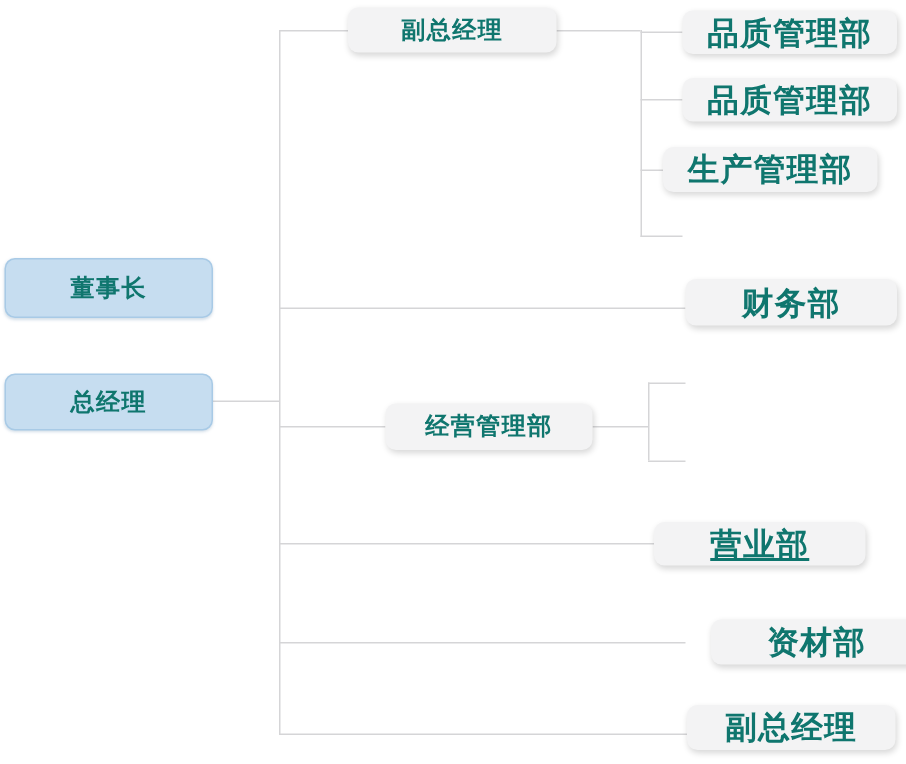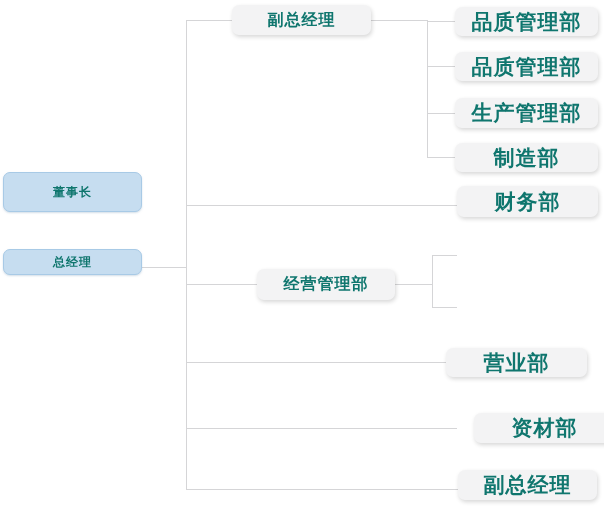--- a/index.html
+++ b/index.html
@@ -25,21 +25,21 @@
     font-weight: 700;
     color: #0f766e;
     box-sizing: border-box;
     border-radius: 7px;
     letter-spacing: 1px;
     white-space: nowrap;
   }
   .node.blue {
     background: #c6ddf0;
     border: 1px solid #a8cae6;
-    font-size: 12px;
+    font-size: 16px;
     box-shadow: 0 1px 2px rgba(130, 160, 190, 0.35);
   }
   .node.gray {
     background: #f3f3f4;
     font-size: 21px;
     box-shadow: 1px 2px 4px rgba(0, 0, 0, 0.16);
   }
   .node.mid {
     font-size: 16px;
   }
@@ -63,37 +63,36 @@
   <div class="line h" style="left:395px; top:284px; width:37px;"></div>
   <div class="line v" style="left:432px; top:255px; height:52px;"></div>
   <div class="line h" style="left:432px; top:255px; width:25px;"></div>
   <div class="line h" style="left:432px; top:307px; width:25px;"></div>
   <div class="line h" style="left:186px; top:362px; width:271px;"></div>
   <div class="line h" style="left:186px; top:428px; width:271px;"></div>
   <div class="line h" style="left:186px; top:489px; width:272px;"></div>
 
   <div class="node blue" style="left:3px; top:172px; width:139px; height:40px;">董事长</div>
 
-  <div class="node blue" style="left:3px; top:249px; width:139px; height:26px;">总经理</div>
+  <div class="node blue" style="left:3px; top:249px; width:139px; height:38px;">总经理</div>
 
   <div class="node gray mid" style="left:232px; top:5px; width:139px; height:30px;">副总经理</div>
 
   <div class="node gray mid" style="left:257px; top:269px; width:138px; height:31px;">经营管理部</div>
 
   <div class="node gray" style="left:455px; top:7px; width:143px; height:29px;">品质管理部</div>
 
   <div class="node gray" style="left:455px; top:52px; width:143px; height:29px;">品质管理部</div>
 
-  <div class="node gray" style="left:455px; top:98px; width:143px; height:30px;text-align:right;">生产管理部</div>
+  <div class="node gray" style="left:442px; top:98px; width:143px; height:30px;text-align:right;">生产管理部</div>
 
-  <div class="node gray" style="left:455px; top:143px; width:143px; height:29px;">制造部</div>
 
   <div class="node gray" style="left:457px; top:186px; width:141px; height:31px;">财务部</div>
 
 
 
-  <div class="node gray" style="left:446px; top:348px; width:141px; height:29px;">营业部</div>
+  <div class="node gray" style="left:436px; top:348px; width:141px; height:29px;text-decoration:underline;">营业部</div>
 
   <div class="node gray" style="left:474px; top:413px; width:141px; height:30px;">资材部</div>
 
   <div class="node gray" style="left:458px; top:470px; width:139px; height:30px;">副总经理</div>
 
 </div>
 
 </body></html>

